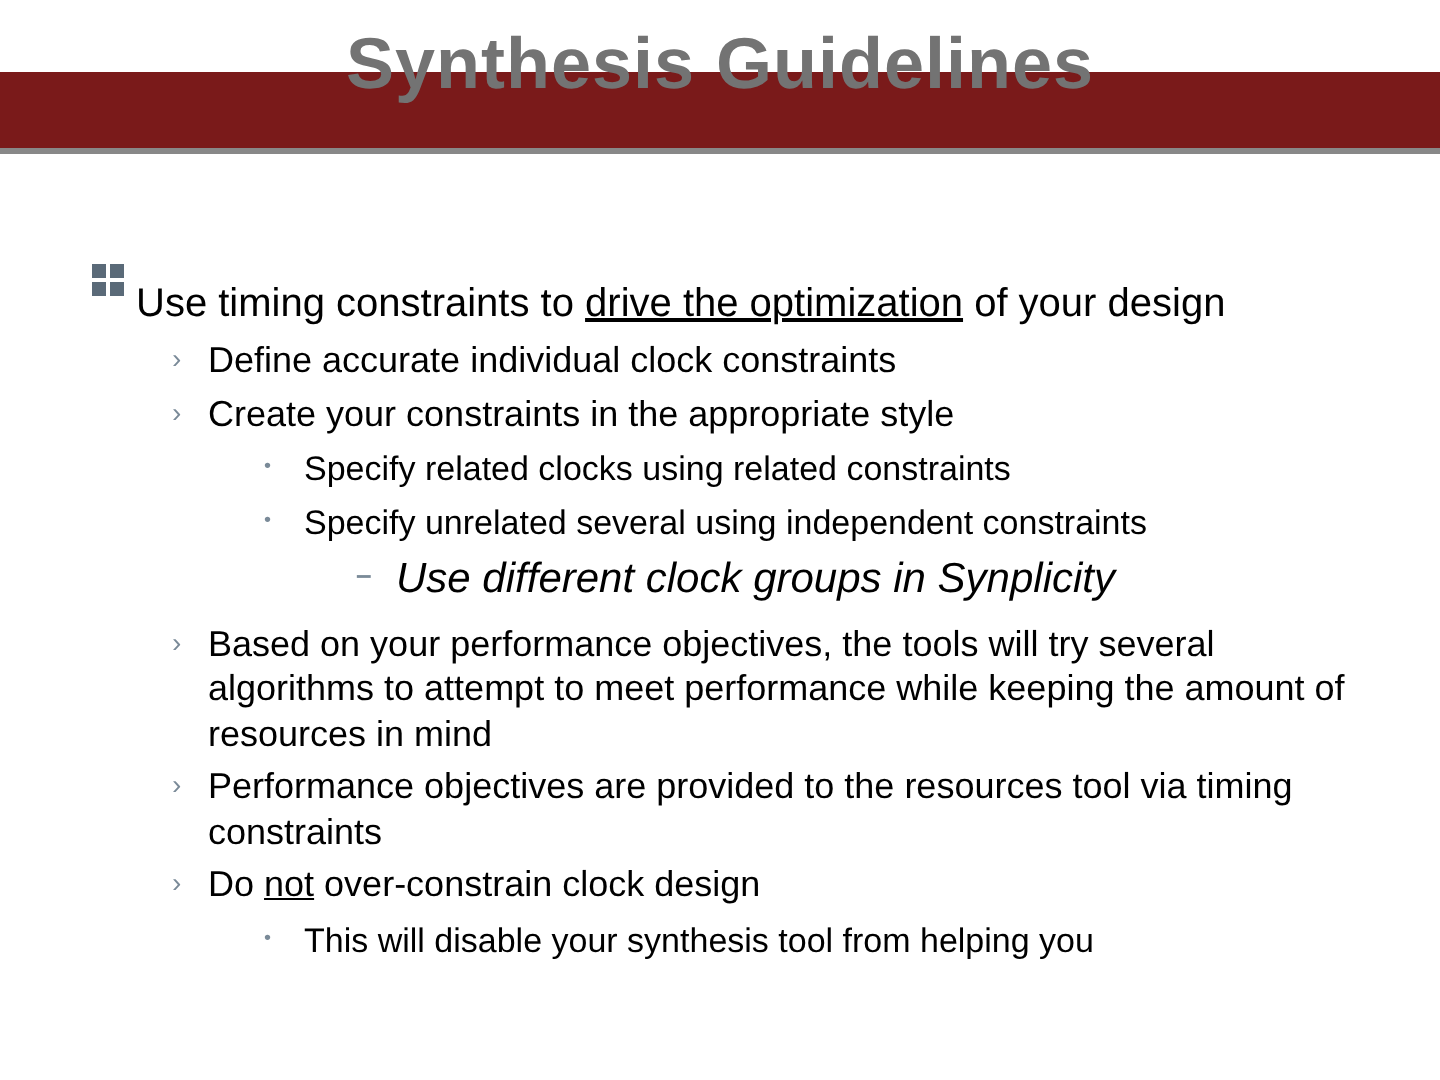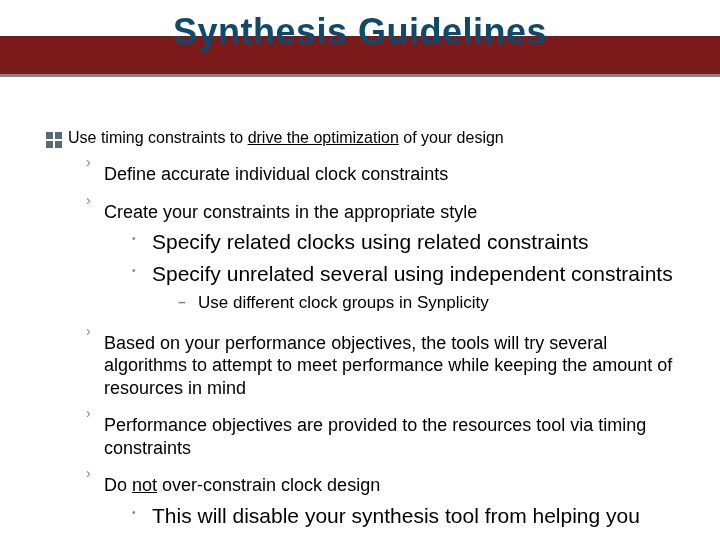--- a/index.html
+++ b/index.html
@@ -12,63 +12,63 @@
     height: 38px;
     background: #7a1a1a;
     box-shadow: 0 3px 0 #888;
   }
   .title {
     position: absolute;
     top: 11px; left: 0; right: 0;
     text-align: center;
     font-size: 36px;
     font-weight: 700;
-    color: #0c4a6e;
+    color: #737373;
     letter-spacing: 0.5px;
   }
 
   .body {
     position: absolute;
     top: 128px;
     left: 46px;
     right: 28px;
   }
 
   .row { display: flex; align-items: flex-start; }
   .row .txt { flex: 1; }
 
   .lv1-bullet {
     width: 16px; height: 16px; flex: 0 0 16px;
     margin-right: 6px; margin-top: 4px;
     display: grid; grid-template-columns: 1fr 1fr; grid-template-rows: 1fr 1fr; gap: 2px;
   }
   .lv1-bullet span { background: #5a6a78; }
-  .lv1 .txt { font-size: 16px; line-height: 1.25; }
+  .lv1 .txt { font-size: 20px; line-height: 1.25; margin-top: 12px; }
 
   .lv2 { margin-left: 40px; margin-top: 4px; }
   .lv2-bullet {
     width: 10px; height: 16px; flex: 0 0 10px;
     margin-right: 8px; margin-top: 2px;
     color: #7a8a98; font-size: 14px; line-height: 16px;
   }
-  .lv2 .txt { font-size: 18px; line-height: 1.25; margin-top: 11px; }
+  .lv2 .txt { font-size: 18px; line-height: 1.25; }
 
   .lv3 { margin-left: 86px; margin-top: 6px; }
   .lv3-bullet {
     width: 8px; flex: 0 0 8px; margin-right: 12px;
     color: #7a8a98; font-size: 10px; line-height: 20px;
   }
-  .lv3 .txt { font-size: 21px; line-height: 1.25; }
+  .lv3 .txt { font-size: 17px; line-height: 1.25; }
 
   .lv4 { margin-left: 132px; margin-top: 4px; }
   .lv4-bullet {
     width: 10px; flex: 0 0 10px; margin-right: 10px;
     color: #7a8a98; font-size: 14px; line-height: 20px; font-weight: 700;
   }
-  .lv4 .txt { font-size: 17px; line-height: 1.25; }
+  .lv4 .txt { font-size: 21px; line-height: 1.25; font-style: italic; }
 
   .u { text-decoration: underline; }
 </style>
 </head>
 <body>
 
 <div class="slide">
 
   <div class="titleband"></div>
   <div class="title">Synthesis Guidelines</div>

